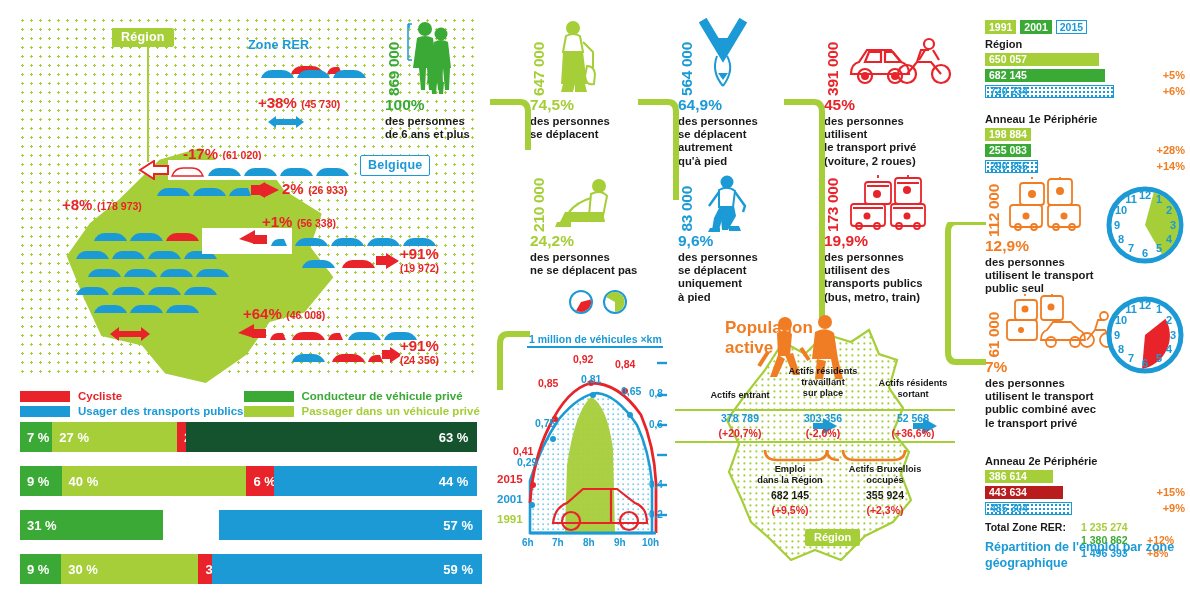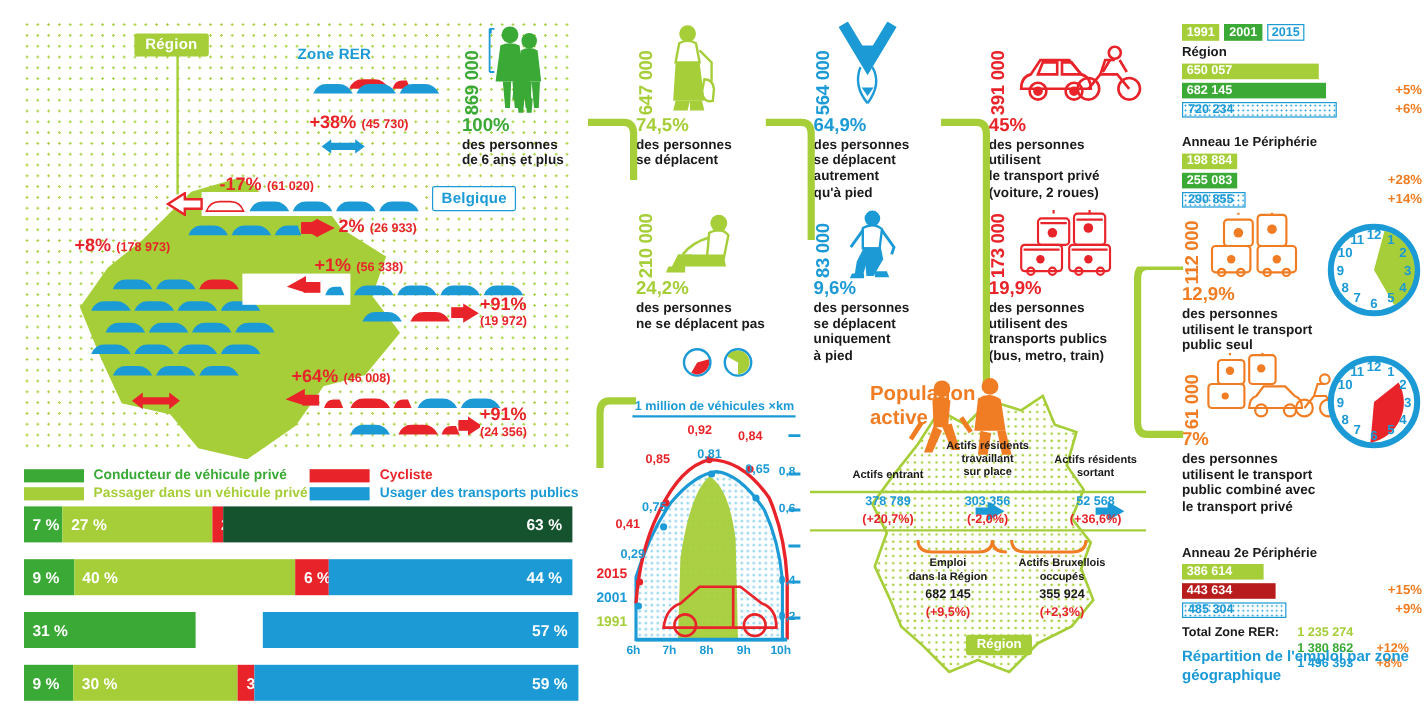--- a/index.html
+++ b/index.html
@@ -254,38 +254,38 @@
     </svg>
   </div>
   <div class="abs flow" style="left:400px;top:337px;">
     <div class="pct c-red">+91%</div>
     <div class="num c-red">(24 356)</div>
   </div>
 </div>
 
 <div class="abs" id="legend">
   <div style="display:flex;">
+    <div>
+      <div class="leg-row">
+        <div class="swatch bg-red"></div>
+        <div class="leg-txt c-red">Cycliste</div>
+      </div>
+      <div class="leg-row">
+        <div class="swatch bg-blue"></div>
+        <div class="leg-txt c-blue">Usager des transports publics</div>
+      </div>
+    </div>
     <div style="width:258px;">
       <div class="leg-row">
         <div class="swatch bg-green"></div>
         <div class="leg-txt c-green">Conducteur de véhicule privé</div>
       </div>
       <div class="leg-row">
         <div class="swatch bg-lgreen"></div>
         <div class="leg-txt c-lgreen">Passager dans un véhicule privé</div>
-      </div>
-    </div>
-    <div>
-      <div class="leg-row">
-        <div class="swatch bg-red"></div>
-        <div class="leg-txt c-red">Cycliste</div>
-      </div>
-      <div class="leg-row">
-        <div class="swatch bg-blue"></div>
-        <div class="leg-txt c-blue">Usager des transports publics</div>
       </div>
     </div>
   </div>
 </div>
 
 <div class="abs" id="bars">
     <div class="sbar">
       <div class="seg" style="width: 32.34px; background: rgb(58, 169, 53);">
         <span>7 %</span>
       </div>
@@ -637,21 +637,21 @@
         <line x1="160" y1="182" x2="170" y2="182"></line>
     </g>
 
     <g fill="none" stroke="#e8242a" stroke-width="2.2">
       <path d="M56 190 q2-16 14-20 l16-14 h34 l18 14 q12 4 12 20 z"></path>
       <circle cx="74" cy="188" r="9"></circle>
         <circle cx="132" cy="188" r="9"></circle>
       <path d="M114 156 v34"></path>
     </g>
   </svg>
-  <div class="lc-lbl c-red" style="left:16px;top:98px;">0,41</div>
+  <div class="lc-lbl c-red" style="left:16px;top:112px;">0,41</div>
   <div class="lc-lbl c-red" style="left:41px;top:44px;">0,85</div>
   <div class="lc-lbl c-red" style="left:76px;top:20px;">0,92</div>
   <div class="lc-lbl c-red" style="left:118px;top:25px;">0,84</div>
   <div class="lc-lbl c-blue" style="left:20px;top:123px;">0,29</div>
   <div class="lc-lbl c-blue" style="left:38px;top:84px;">0,75</div>
   <div class="lc-lbl c-blue" style="left:84px;top:40px;">0,81</div>
   <div class="lc-lbl c-blue" style="left:124px;top:52px;">0,65</div>
   <div class="lc-ax" style="left:152px;top:55px;">0,8</div>
   <div class="lc-ax" style="left:152px;top:86px;">0,6</div>
   <div class="lc-ax" style="left:152px;top:146px;">0,4</div>

